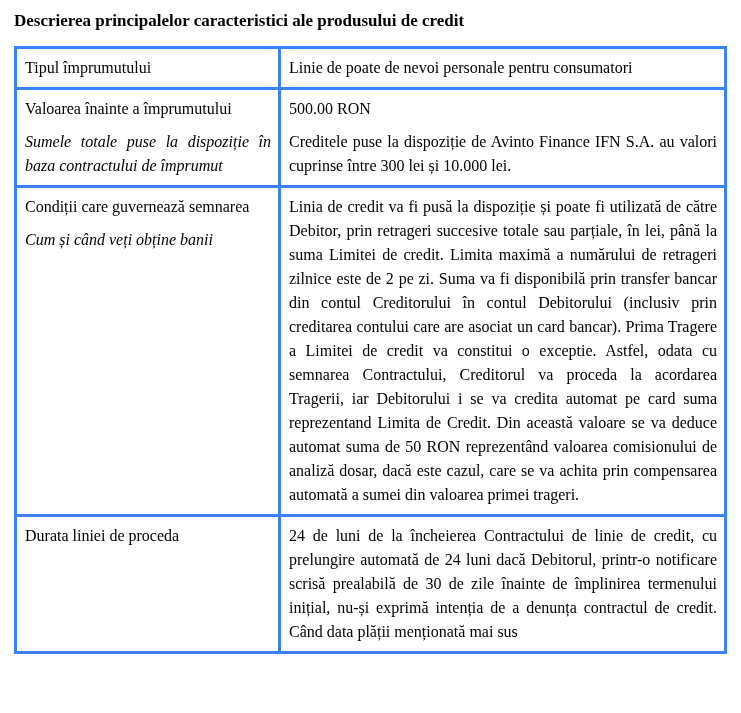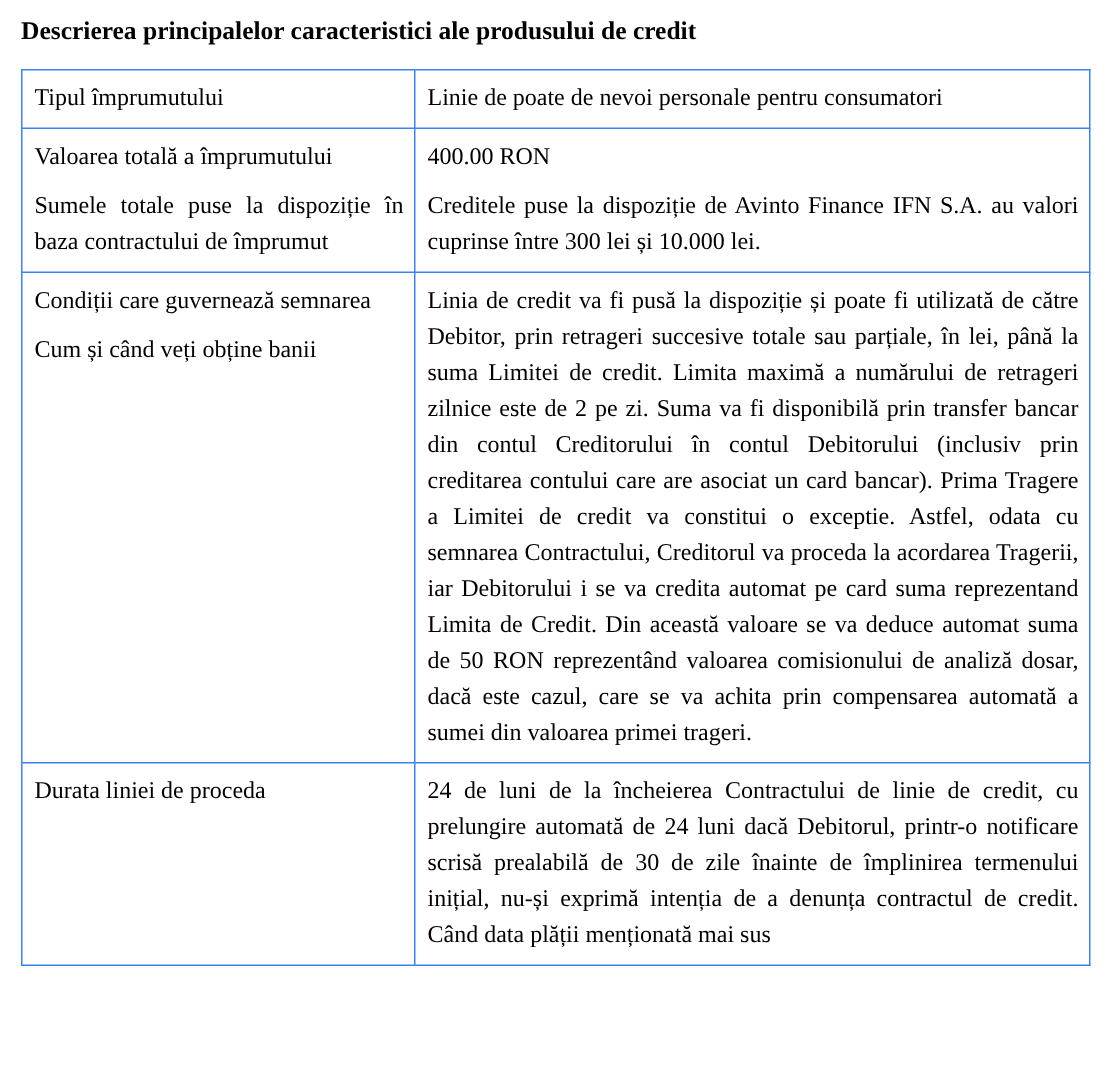--- a/index.html
+++ b/index.html
@@ -23,34 +23,34 @@
     font-weight: bold;
     line-height: 22px;
     margin: 0 0 14px 0;
   }
   table.char-table {
     border-collapse: collapse;
     width: 713px;
     table-layout: fixed;
   }
   table.char-table td {
-    border: 1px solid #3b82f6;
+    border: 3px solid #3b82f6;
     vertical-align: top;
     padding: 7px 7px 7px 8px;
     font-size: 16px;
     line-height: 24px;
     overflow: hidden;
   }
   td.label-col { width: 246px; }
   table.char-table p {
     margin: 0 0 9px 0;
     text-align: justify;
   }
   table.char-table p:last-child { margin-bottom: 0; }
-  .italic { }
+  .italic { font-style: italic; }
 </style>
 </head>
 <body>
 
 <div class="page">
 
   <h1 class="doc-title">Descrierea principalelor caracteristici ale produsului de credit</h1>
 
   <table class="char-table">
     <tbody>
@@ -59,25 +59,25 @@
         <td class="label-col">
           <p>Tipul împrumutului</p>
         </td>
         <td>
           <p>Linie de poate de nevoi personale pentru consumatori</p>
         </td>
       </tr>
 
       <tr>
         <td class="label-col">
-          <p>Valoarea totală a împrumutului</p>
+          <p>Valoarea înainte a împrumutului</p>
           <p class="italic">Sumele totale puse la dispoziție în baza contractului de împrumut</p>
         </td>
         <td>
-          <p>400.00 RON</p>
+          <p>500.00 RON</p>
           <p>Creditele puse la dispoziție de Avinto Finance IFN S.A. au valori cuprinse între 300 lei și 10.000 lei.</p>
         </td>
       </tr>
 
       <tr>
         <td class="label-col">
           <p>Condiții care guvernează semnarea</p>
           <p class="italic">Cum și când veți obține banii</p>
         </td>
         <td>

